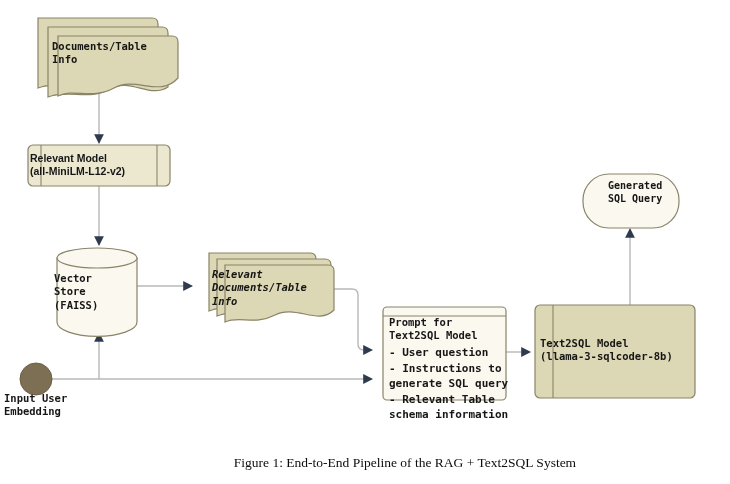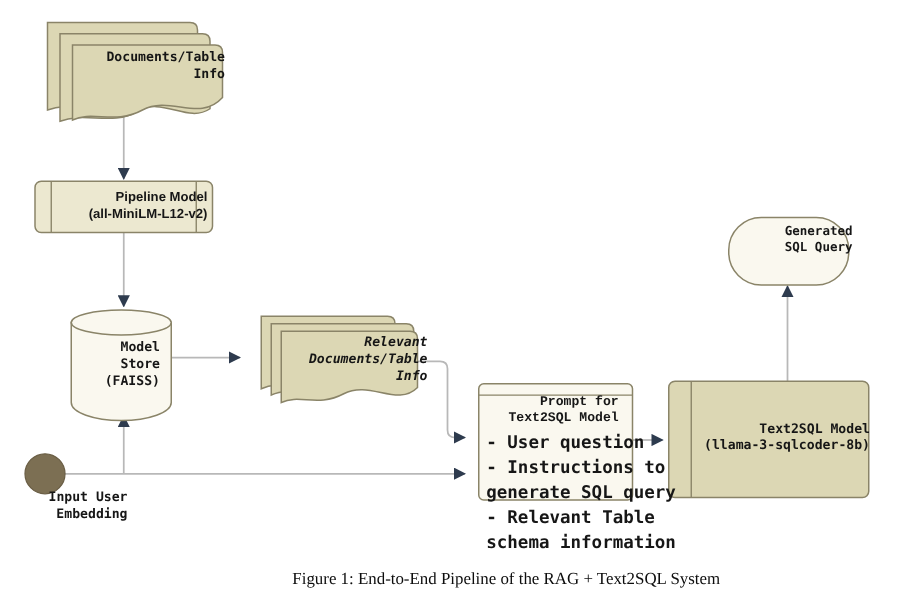--- a/index.html
+++ b/index.html
@@ -18,21 +18,21 @@
     position: absolute;
     left: 0; top: 0;
     width: 730px;
     height: 484px;
   }
   .node-label {
     position: absolute;
     font-family: "DejaVu Sans Mono", monospace;
     font-weight: bold;
     color: #161616;
-    text-align: right;
+    text-align: left;
     line-height: 1.28;
     white-space: pre;
     pointer-events: none;
   }
   .sans-label {
     font-family: "Liberation Sans", sans-serif;
     font-weight: bold;
   }
 
   
@@ -53,37 +53,36 @@
   
   #rel-label {
     left: 212px; top: 268px; width: 130px;
     font-size: 10.5px;
     font-style: italic;
   }
   
   #prompt-title {
     left: 389px; top: 316px; width: 106px;
     font-size: 10.5px;
-    text-align: right;
-    font-family: Liberation Mono, monospace;
+    text-align: left;
   }
   #prompt-body {
     left: 389px; top: 345px; width: 110px;
-    font-size: 14px;
-    text-align: right;
+    font-size: 11px;
+    text-align: left;
     line-height: 1.42;
   }
   
   #t2s-label {
     left: 540px; top: 337px; width: 156px;
     font-size: 10.5px;
   }
   
   #gen-label {
-    left: 586px; top: 180px; width: 96px;
+    left: 608px; top: 180px; width: 96px;
     font-size: 10px;
   }
   
   #input-label {
     left: 4px; top: 392px; width: 98px;
     font-size: 10.5px;
   }
 
   #caption {
     position: absolute;
@@ -173,24 +172,24 @@
   </g>
 
   <g>
     <circle cx="36" cy="379" r="16" fill="#7c6f53" stroke="#6b5f46" stroke-width="1"></circle>
   </g>
 </svg>
 
 <div class="node-label" id="docs-label">Documents/Table
 Info</div>
 
-<div class="node-label sans-label" id="embed-label">Pipeline Model
+<div class="node-label sans-label" id="embed-label">Relevant Model
 (all-MiniLM-L12-v2)</div>
 
-<div class="node-label" id="vs-label">Model
+<div class="node-label" id="vs-label">Vector
 Store
 (FAISS)</div>
 
 <div class="node-label" id="rel-label">Relevant
 Documents/Table
 Info</div>
 
 <div class="node-label" id="prompt-title">Prompt for
 Text2SQL Model</div>
 

